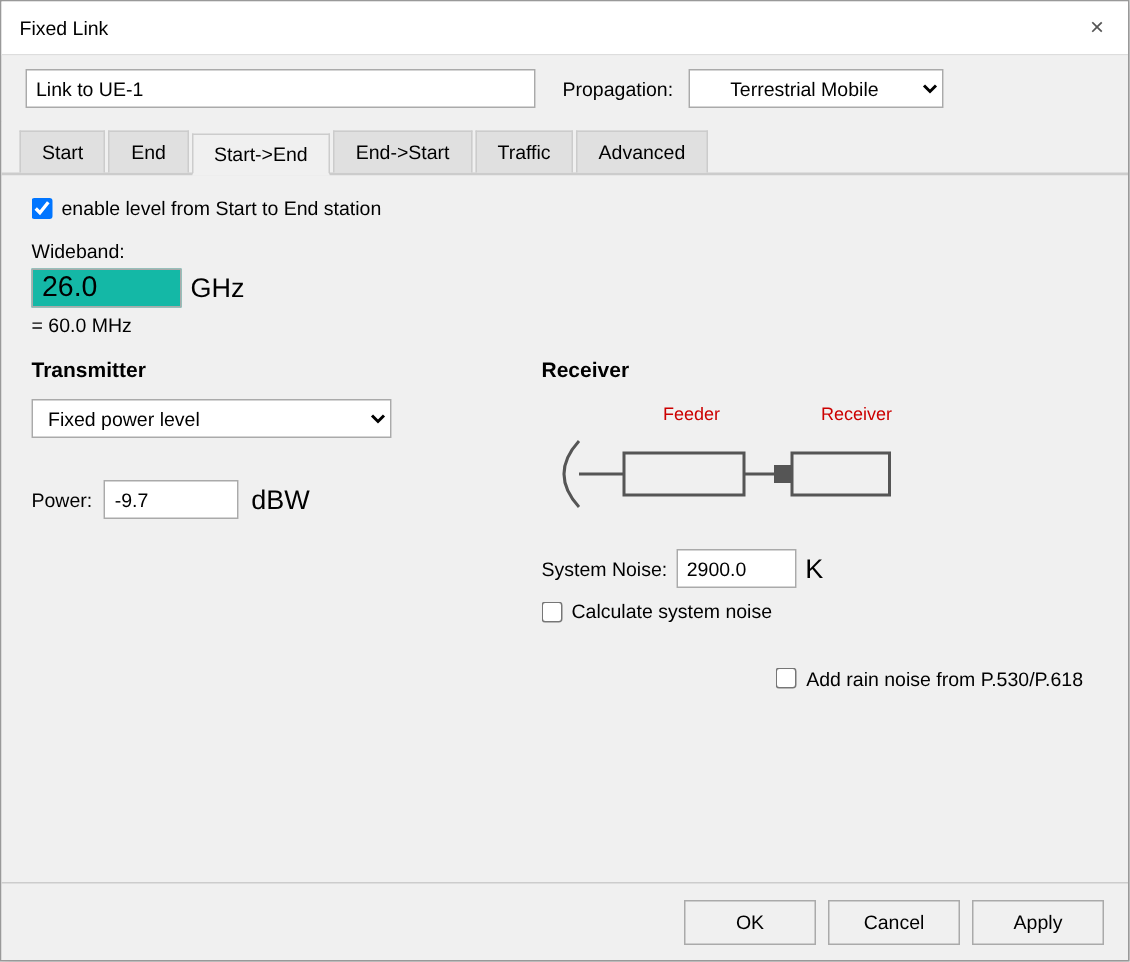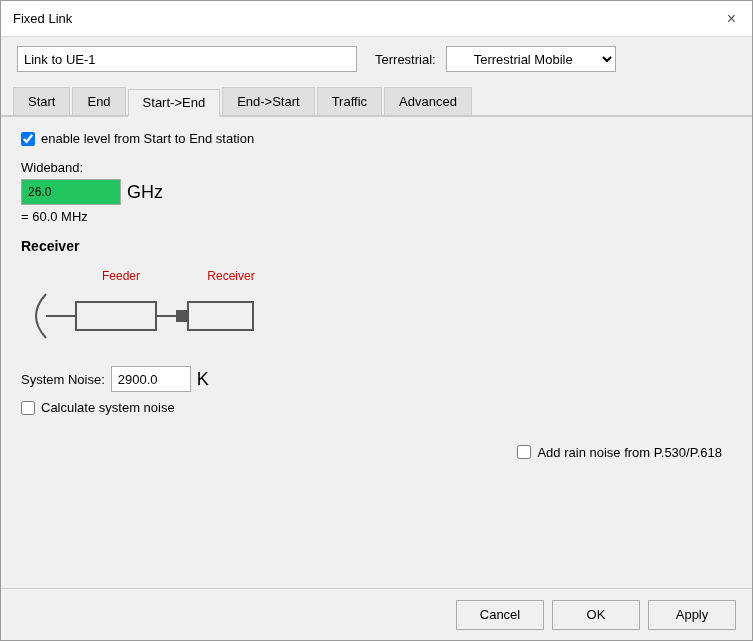--- a/index.html
+++ b/index.html
@@ -149,22 +149,22 @@
     }
     .freq-row {
       display: flex;
       align-items: center;
       gap: 6px;
     }
     .freq-input {
       width: 100px;
       padding: 3px 6px;
       border: 1px solid #aaa;
-      background: #22c55e;
-      font-size: 12px;
+      background: #14b8a6;
+      font-size: 19px;
       height: 26px;
     }
     .unit-label {
       font-size: 18px;
       color: #000;
     }
     .mhz-label {
       font-size: 13px;
       color: #000;
       margin-top: 4px;
@@ -290,21 +290,21 @@
 
 <div class="dialog">
 
   <div class="title-bar">
     <span class="title-text">Fixed Link</span>
     <button class="close-btn">×</button>
   </div>
 
   <div class="header-row">
     <input class="link-name-input" type="text" value="Link to UE-1" style="">
-    <span class="prop-label">Terrestrial:</span>
+    <span class="prop-label">Propagation:</span>
     <select class="prop-select">
       <option>Terrestrial Mobile</option>
       <option>Free Space</option>
       <option>Hata</option>
       <option>COST 231</option>
     </select>
   </div>
 
   <div class="tabs-row">
     <div class="tab">
@@ -341,20 +341,32 @@
           <input type="text" class="freq-input" value="26.0" style="">
           <span class="unit-label">GHz</span>
         </div>
       </div>
     </div>
 
     <div class="mhz-label">= 60.0 MHz</div>
 
     <div class="transmitter-receiver-row">
 
+      <div class="transmitter-section">
+        <div class="section-title">Transmitter</div>
+        <select class="power-type-select">
+          <option>Fixed power level</option>
+          <option>Variable power level</option>
+        </select>
+        <div class="power-row">
+          <span class="field-label">Power:</span>
+          <input type="text" class="power-input" value="-9.7" style="">
+          <span class="unit-label">dBW</span>
+        </div>
+      </div>
 
       <div class="receiver-section">
         <div class="section-title">Receiver</div>
 
         <div class="receiver-diagram">
           <svg width="260" height="90">
 
             <text x="100" y="14" font-size="12" fill="#c00" text-anchor="middle">Feeder</text>
 
             <text x="210" y="14" font-size="12" fill="#c00" text-anchor="middle">Receiver</text>
@@ -386,17 +398,17 @@
       </div>
     </div>
 
     <div class="rain-noise-row">
       <input type="checkbox" class="rain-checkbox" style="">
       <span class="row-label">Add rain noise from P.530/P.618</span>
     </div>
   </div>
 
   <div class="footer">
+    <button class="footer-btn">OK</button>
     <button class="footer-btn">Cancel</button>
-    <button class="footer-btn">OK</button>
     <button class="footer-btn primary">Apply</button>
   </div>
 </div>
 
 </body></html>

